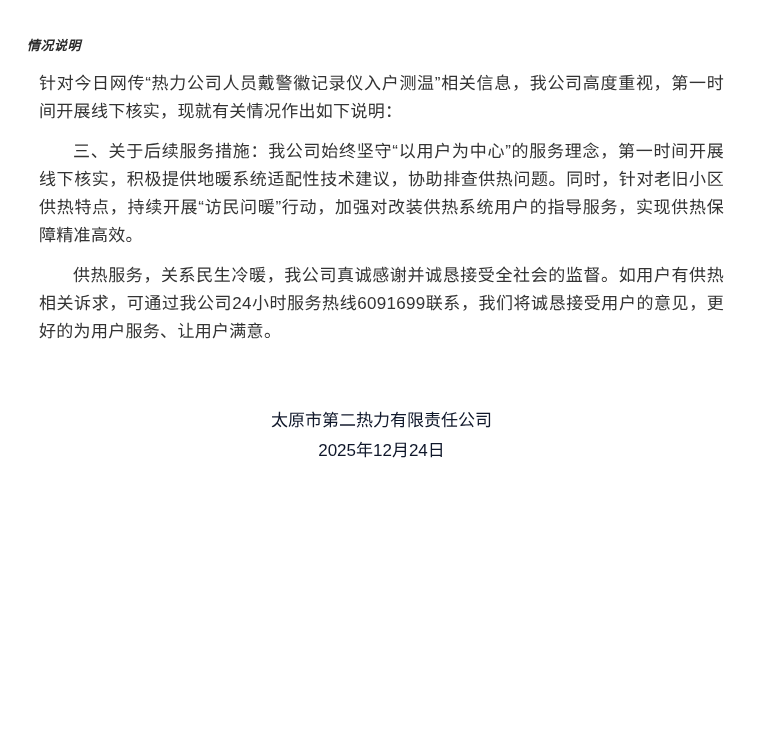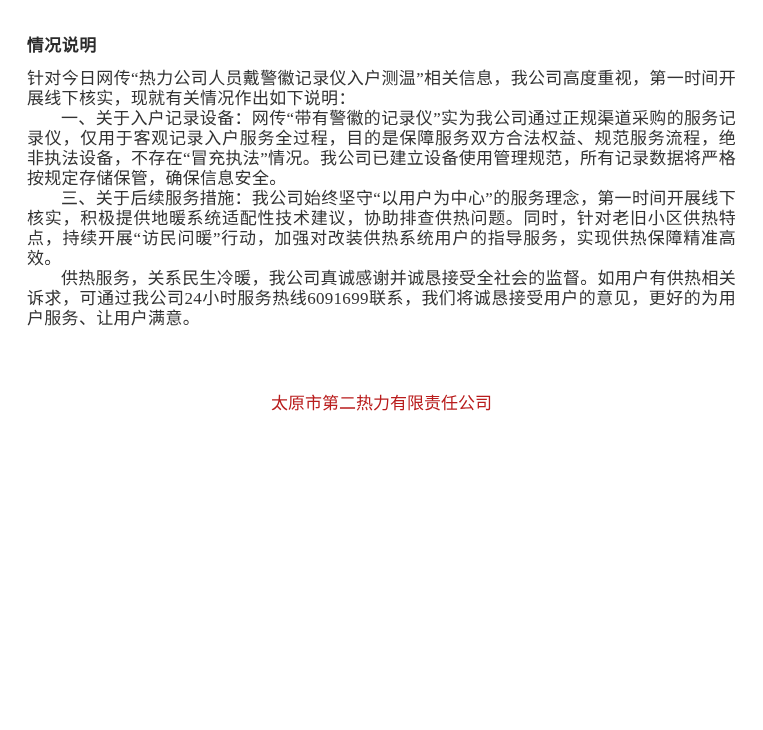--- a/index.html
+++ b/index.html
@@ -15,64 +15,64 @@
     color: #333333;
   }
   .statement {
     box-sizing: border-box;
     width: 763px;
     height: 730px;
     padding: 34px 27px 0 27px;
     background: #ffffff;
   }
   .statement-title {
-    font-size: 17px;
+    font-size: 13px;
     font-weight: bold;
     color: #2b2b2b;
     line-height: 24px;
     margin: 0 0 11px 0;
     letter-spacing: 0.5px;
+    font-style: italic;
   }
   .statement-body p {
-    margin: 0;
+    margin: 12px;
     font-size: 17px;
-    line-height: 20px;
+    line-height: 28px;
     text-align: justify;
     letter-spacing: 0.3px;
     word-break: break-all;
-    font-family: Liberation Serif, serif;
   }
   .statement-body p.indent {
     text-indent: 2em;
   }
   .statement-footer {
     margin-top: 60px;
     text-align: center;
   }
   .statement-footer .sig-line {
     font-size: 17px;
     line-height: 30px;
-    color: #b91c1c;
+    color: #0f172a;
   }
 </style>
 </head>
 <body>
 
 <div class="statement">
 
   <h1 class="statement-title">情况说明</h1>
 
   <div class="statement-body">
     <p>针对今日网传“热力公司人员戴警徽记录仪入户测温”相关信息，我公司高度重视，第一时间开展线下核实，现就有关情况作出如下说明：</p>
 
-    <p class="indent">一、关于入户记录设备：网传“带有警徽的记录仪”实为我公司通过正规渠道采购的服务记录仪，仅用于客观记录入户服务全过程，目的是保障服务双方合法权益、规范服务流程，绝非执法设备，不存在“冒充执法”情况。我公司已建立设备使用管理规范，所有记录数据将严格按规定存储保管，确保信息安全。</p>
 
 
     <p class="indent">三、关于后续服务措施：我公司始终坚守“以用户为中心”的服务理念，第一时间开展线下核实，积极提供地暖系统适配性技术建议，协助排查供热问题。同时，针对老旧小区供热特点，持续开展“访民问暖”行动，加强对改装供热系统用户的指导服务，实现供热保障精准高效。</p>
 
     <p class="indent">供热服务，关系民生冷暖，我公司真诚感谢并诚恳接受全社会的监督。如用户有供热相关诉求，可通过我公司24小时服务热线6091699联系，我们将诚恳接受用户的意见，更好的为用户服务、让用户满意。</p>
   </div>
 
   <div class="statement-footer">
     <div class="sig-line">太原市第二热力有限责任公司</div>
+    <div class="sig-line">2025年12月24日</div>
   </div>
 
 </div>
 
 </body></html>

